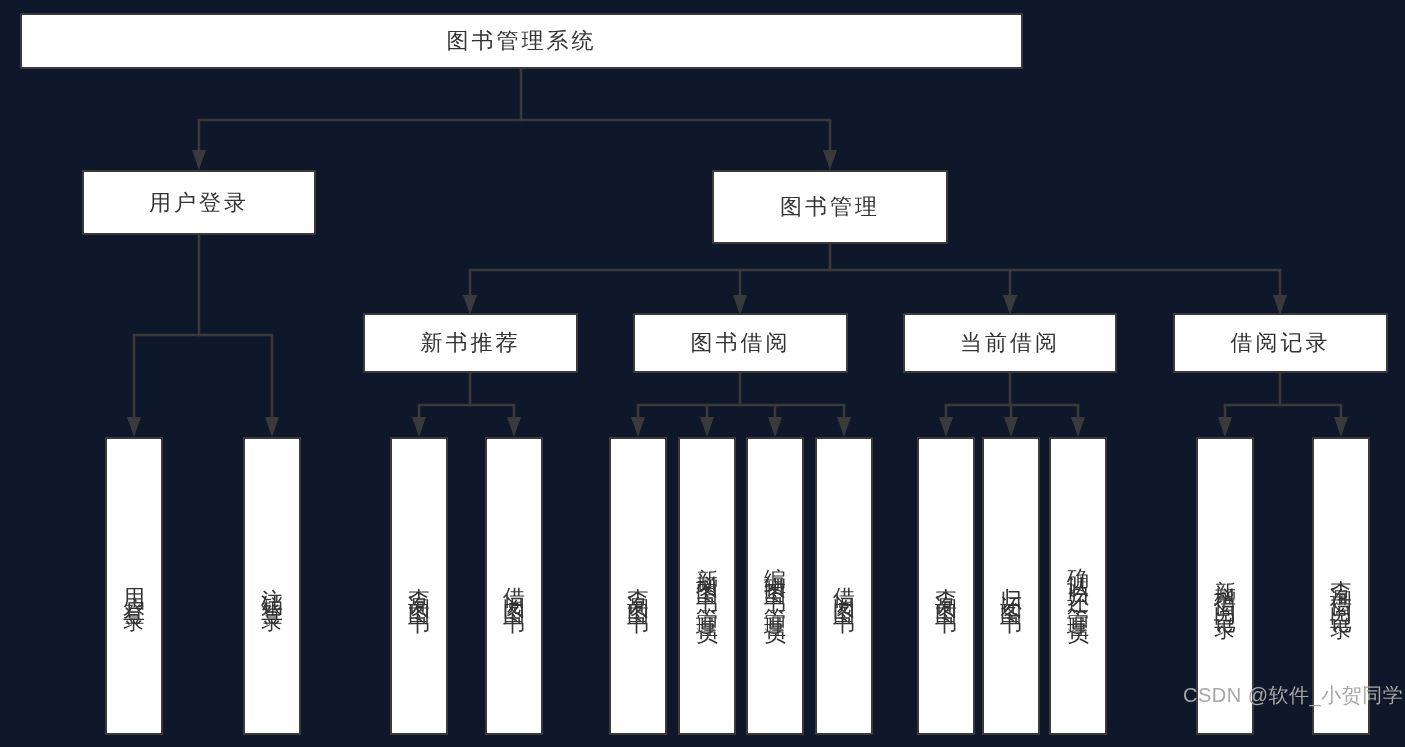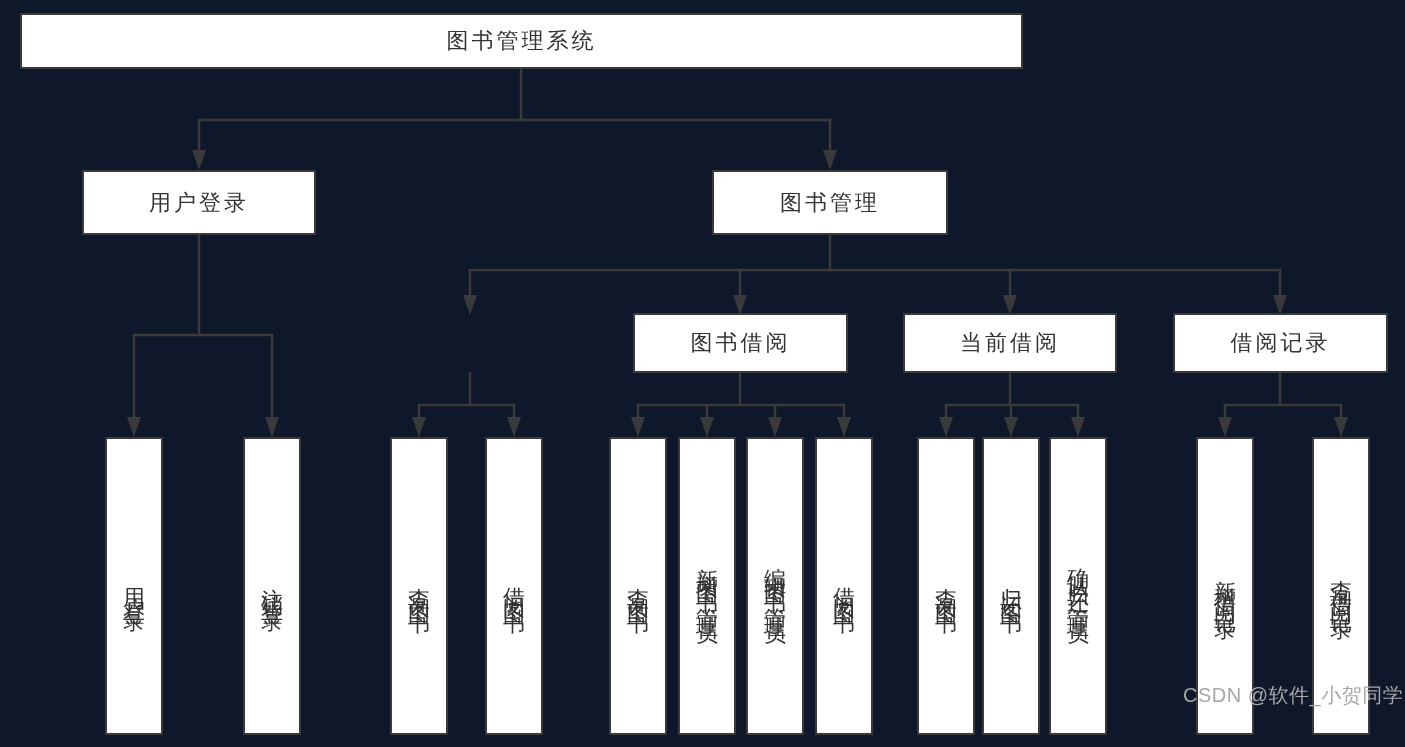--- a/index.html
+++ b/index.html
@@ -121,24 +121,27 @@
     </g>
   </svg>
 
   <div class="node hbox" style="left:20px; top:13px; width:1003px; height:56px;">
     <span>图书管理系统</span>
   </div>
 
   <div class="node hbox" style="left:82px; top:170px; width:234px; height:65px;">
     <span>用户登录</span>
   </div>
-  <div class="node hbox" style="left:712px; top:170px; width:236px; height:65px;">
+  <div class="node hbox" style="left:712px; top:170px; width:236px; height:74px;">
     <span>图书管理</span>
   </div>
 
+  <div class="node hbox" style="left:363px; top:313px; width:215px; height:60px;">
+    <span>新书推荐</span>
+  </div>
   <div class="node hbox" style="left:633px; top:313px; width:215px; height:60px;justify-content:center;">
     <span>图书借阅</span>
   </div>
   <div class="node hbox" style="left:903px; top:313px; width:214px; height:60px;">
     <span>当前借阅</span>
   </div>
   <div class="node hbox" style="left:1173px; top:313px; width:215px; height:60px;">
     <span>借阅记录</span>
   </div>
 

